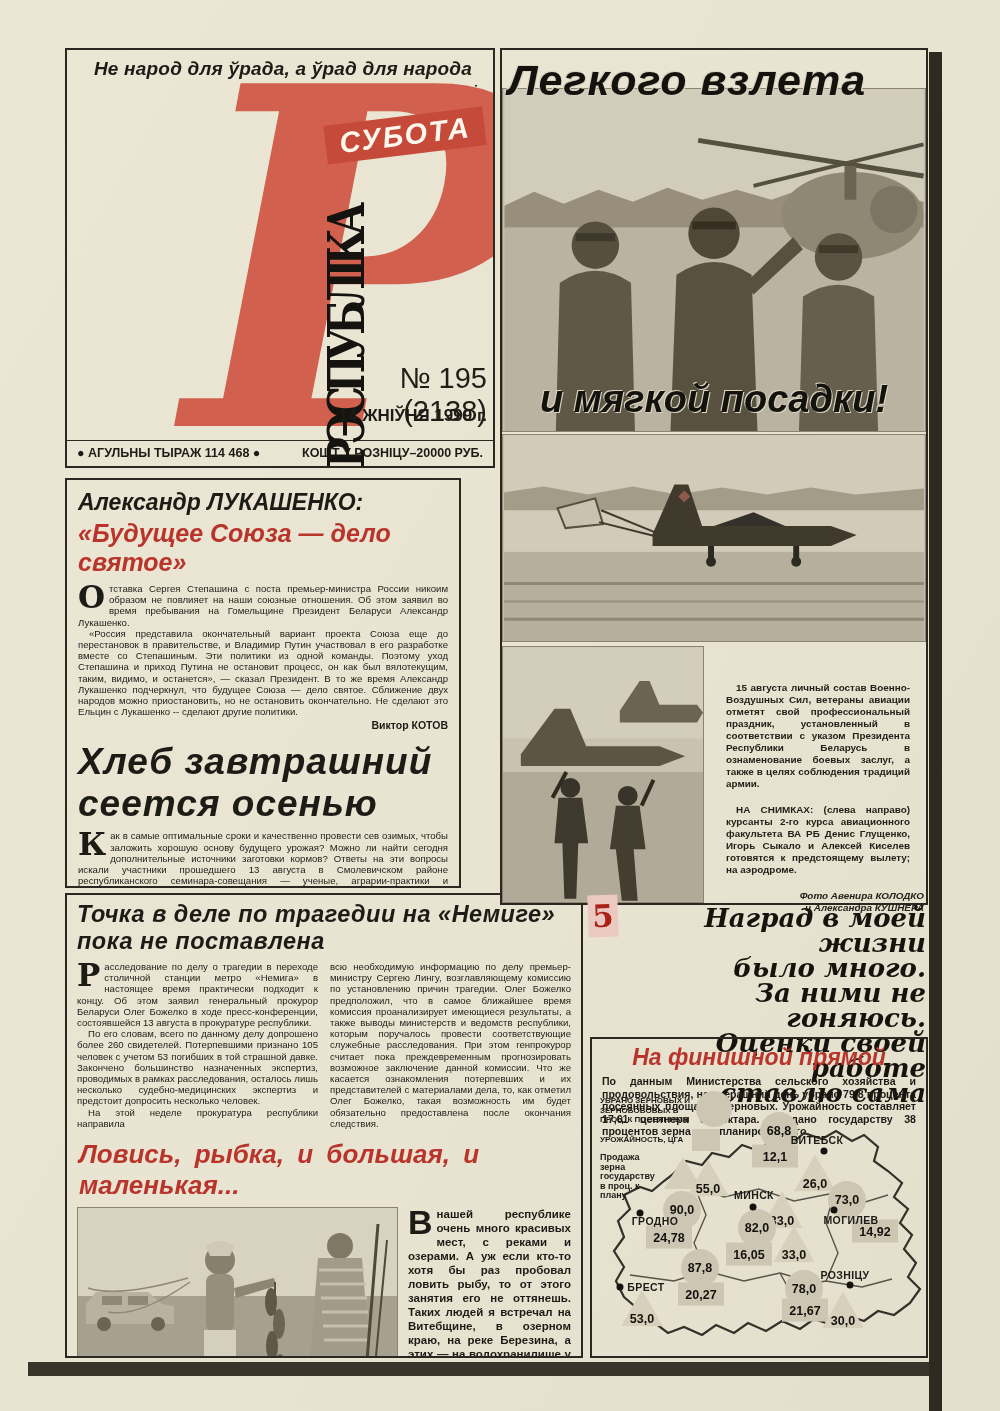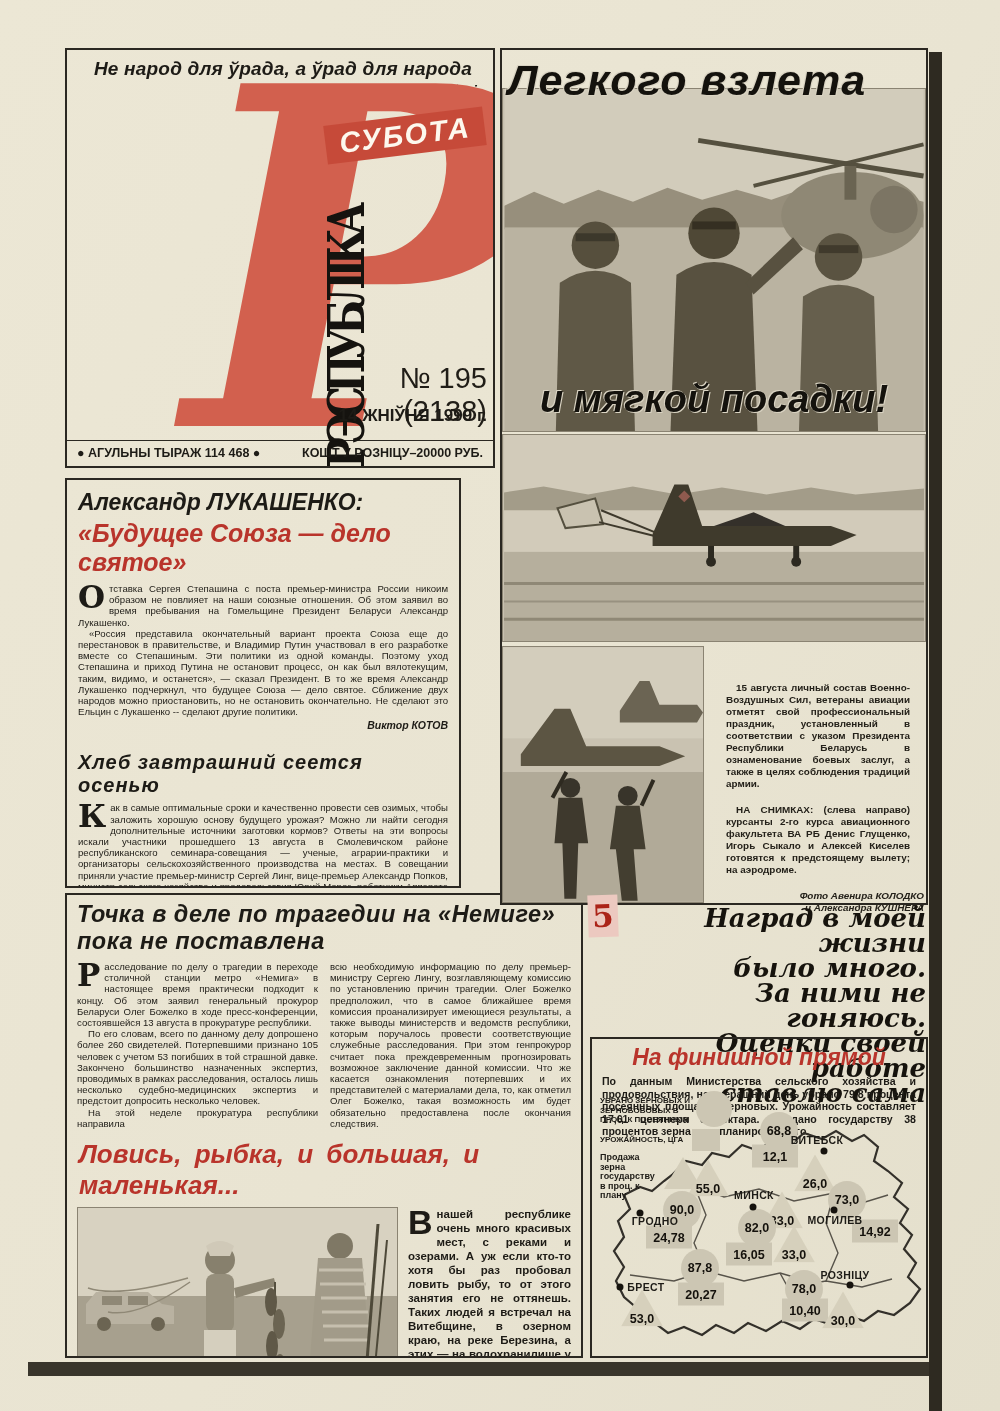--- a/index.html
+++ b/index.html
@@ -30,21 +30,21 @@
   
   .stencil { font-weight:bold; font-style:italic; font-family:"Liberation Sans",sans-serif; }
   .red { color:#b9342b; }
 
   
   .bt { font-size:9.6px; line-height:11.2px; text-align:justify; }
   .bt p { margin:0; text-indent:11px; }
   .bt p.first { text-indent:0; }
   .dc { float:left; font-family:"DejaVu Serif",serif; font-weight:bold; font-size:31px;
         line-height:27px; margin:1px 4px 0 0; }
-  .byline { text-align:right; font-weight:bold; font-style:italic; font-size:10.5px; margin-top:2px; }
+  .byline { text-align:right; font-weight:bold; font-size:10.5px; margin-top:2px; }
 
   .cols2 { display:flex; gap:12px; }
   .cols2 > div { flex:1; }
 
   
   .photo { position:absolute; border:1px solid #8a8372; box-sizing:border-box; background:#c8c1b0; }
   .photo svg { display:block; }
   .overlay-head { position:absolute; z-index:5; color:#14120d;
                   text-shadow:1px 1px 0 #d9d3c2, -1px -1px 0 #d9d3c2; }
 
@@ -115,21 +115,21 @@
 
   <div class="box" style="left:65px; top:478px; width:396px; height:410px; padding:9px 11px;">
     <div class="stencil" style="font-size:23px;">Александр ЛУКАШЕНКО:</div>
     <div class="stencil red" style="font-size:25px; margin:3px 0 6px 0;">«Будущее Союза — дело святое»</div>
     <div class="bt">
       <p class="first"><span class="dc">О</span><span>тставка Сергея Степашина с поста премьер-министра России никоим образом не повлияет на наши союзные отношения. Об этом заявил во время пребывания на Гомельщине Президент Беларуси Александр Лукашенко.</span></p>
       <p>«Россия представила окончательный вариант проекта Союза еще до перестановок в правительстве, и Владимир Путин участвовал в его разработке вместе со Степашиным. Эти политики из одной команды. Поэтому уход Степашина и приход Путина не остановит процесс, он как был вялотекущим, таким, видимо, и останется», — сказал Президент. В то же время Александр Лукашенко подчеркнул, что будущее Союза — дело святое. Сближение двух народов можно приостановить, но не остановить окончательно. Не сделают это Ельцин с Лукашенко -- сделают другие политики.</p>
     </div>
     <div class="byline">Виктор КОТОВ</div>
 
-    <div class="stencil" style="font-size:20px; letter-spacing:1px; margin:20px 0 5px 0;">Хлеб завтрашний сеется осенью</div>
+    <div class="stencil" style="font-size:37px; letter-spacing:1px; margin:10px 0 5px 0;">Хлеб завтрашний сеется осенью</div>
     <div class="bt">
       <p class="first"><span class="dc">К</span><span>ак в самые оптимальные сроки и качественно провести сев озимых, чтобы заложить хорошую основу будущего урожая? Можно ли найти сегодня дополнительные источники заготовки кормов? Ответы на эти вопросы искали участники прошедшего 13 августа в Смолевичском районе республиканского семинара-совещания — ученые, аграрии-практики и организаторы сельскохозяйственного производства на местах. В совещании приняли участие премьер-министр Сергей Линг, вице-премьер Александр Попков, министр сельского хозяйства и продовольствия Юрий Мороз, работники Аппарата Совета Министров и Минсельхозпрода.</span></p>
       <p>Принимали гостей ученые Белорусского НИИ земледелия и кормов, а также работники экспериментальной базы «Жодино». Именно в этом хозяйстве отрабатываются новейшие технологии обработки почвы, внесения минеральных удобрений, проведения комплекса химических работ в осенний период, испытываются новые сорта зерновых. Есть в «Жодино» и комплекс машин, предусмотренных интенсивными технологиями возделывания озимых. А Белорусский научно-исследовательский институт животноводства представил свои ноу-хау — технологии закладки силоса с применением кукурузы и силосования кормов с использованием соломы и специальных добавок.</p>
     </div>
   </div>
 
   <div class="box" style="left:65px; top:893px; width:518px; height:465px; padding:6px 10px;">
     <div class="stencil" style="font-size:23.5px; letter-spacing:.5px;">Точка в деле по трагедии на «Немиге» пока не поставлена</div>
     <div class="cols2 bt" style="margin-top:6px;">
       <div>
@@ -337,30 +337,30 @@
           <div class="mk circle" style="left: 210px; top: 166px;">
             <span class="mkv">78,0</span>
           </div>
           <div class="mk square" style="left: 107px; top: 171px;">
             <span class="mkv">20,27</span>
           </div>
           <div class="mk triangle" style="left: 48px; top: 185px;">
             <span class="mkv">53,0</span>
           </div>
           <div class="mk square" style="left: 211px; top: 187px;">
-            <span class="mkv">10,40</span>
+            <span class="mkv">21,67</span>
           </div>
           <div class="mk triangle" style="left: 249px; top: 187px;">
             <span class="mkv">30,0</span>
           </div>
           <div class="city-label" style="left: 223px; top: 17px;">ВИТЕБСК</div>
           <div class="city-dot" style="left: 230px; top: 28px;"></div>
           <div class="city-label" style="left: 160px; top: 72px;">МИНСК</div>
           <div class="city-dot" style="left: 159px; top: 84px;"></div>
-          <div class="city-label" style="left: 241px; top: 97px;">МОГИЛЕВ</div>
+          <div class="city-label" style="left: 257px; top: 97px;">МОГИЛЕВ</div>
           <div class="city-dot" style="left: 240px; top: 87px;"></div>
           <div class="city-label" style="left: 61px; top: 98px;">ГРОДНО</div>
           <div class="city-dot" style="left: 46px; top: 90px;"></div>
           <div class="city-label" style="left: 52px; top: 164px;">БРЕСТ</div>
           <div class="city-dot" style="left: 26px; top: 164px;"></div>
           <div class="city-label" style="left: 251px; top: 152px;">РОЗНІЦУ</div>
           <div class="city-dot" style="left: 256px; top: 162px;"></div>
         </div>
     </div>
   </div>

